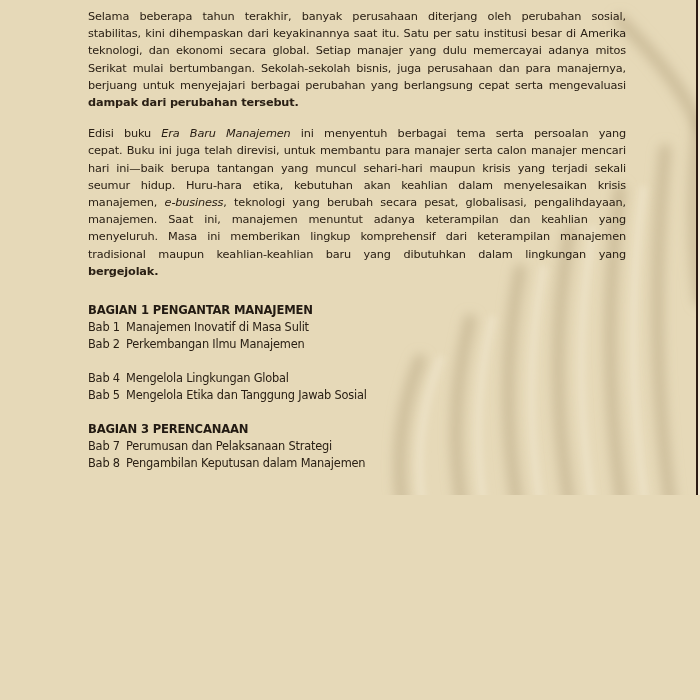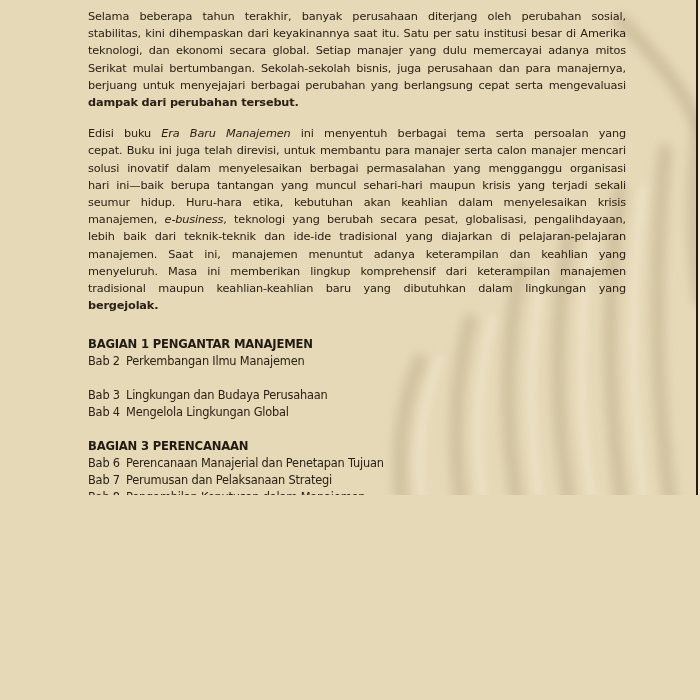--- a/index.html
+++ b/index.html
@@ -147,53 +147,51 @@
         <span class="line">Selama beberapa tahun terakhir, banyak perusahaan diterjang oleh perubahan sosial,</span>
         <span class="line">stabilitas, kini dihempaskan dari keyakinannya saat itu. Satu per satu institusi besar di Amerika</span>
         <span class="line">teknologi, dan ekonomi secara global. Setiap manajer yang dulu memercayai adanya mitos</span>
         <span class="line">Serikat mulai bertumbangan. Sekolah-sekolah bisnis, juga perusahaan dan para manajernya,</span>
         <span class="line">berjuang untuk menyejajari berbagai perubahan yang berlangsung cepat serta mengevaluasi</span>
         <span class="line last">dampak dari perubahan tersebut.</span>
       </p>
     <p class="para" id="para-1">
         <span class="line">Edisi buku <em>Era Baru Manajemen</em> ini menyentuh berbagai tema serta persoalan yang</span>
         <span class="line">cepat. Buku ini juga telah direvisi, untuk membantu para manajer serta calon manajer mencari</span>
-        <span class="line">solusi inovatif dalam menyelesaikan berbagai permasalahan yang mengganggu organisasi</span>
         <span class="line">hari ini—baik berupa tantangan yang muncul sehari-hari maupun krisis yang terjadi sekali</span>
         <span class="line">seumur hidup. Huru-hara etika, kebutuhan akan keahlian dalam menyelesaikan krisis</span>
         <span class="line">manajemen, <em>e-business</em>, teknologi yang berubah secara pesat, globalisasi, pengalihdayaan,</span>
-        <span class="line">lebih baik dari teknik-teknik dan ide-ide tradisional yang diajarkan di pelajaran-pelajaran</span>
         <span class="line">manajemen. Saat ini, manajemen menuntut adanya keterampilan dan keahlian yang</span>
         <span class="line">menyeluruh. Masa ini memberikan lingkup komprehensif dari keterampilan manajemen</span>
         <span class="line">tradisional maupun keahlian-keahlian baru yang dibutuhkan dalam lingkungan yang</span>
         <span class="line last">bergejolak.</span>
       </p>
 
     <div class="toc">
       <div class="section">
         <div class="section-title">BAGIAN 1 PENGANTAR MANAJEMEN</div>
         <div class="chapter">
+          <span class="num">Bab  1</span><span>Manajemen Inovatif di Masa Sulit</span>
+        </div>
+        <div class="chapter">
           <span class="num">Bab  2</span><span>Perkembangan Ilmu Manajemen</span>
         </div>
       </div>
 
       <div class="section">
         <div class="chapter">
-          <span class="num">Bab  3</span><span>Lingkungan dan Budaya Perusahaan</span>
-        </div>
-        <div class="chapter">
           <span class="num">Bab  4</span><span>Mengelola Lingkungan Global</span>
+        </div>
+        <div class="chapter">
+          <span class="num">Bab  5</span><span>Mengelola Etika dan Tanggung Jawab Sosial</span>
         </div>
       </div>
 
       <div class="section">
         <div class="section-title">BAGIAN 3 PERENCANAAN</div>
-        <div class="chapter">
-          <span class="num">Bab  6</span><span>Perencanaan Manajerial dan Penetapan Tujuan</span>
-        </div>
         <div class="chapter">
           <span class="num">Bab  7</span><span>Perumusan dan Pelaksanaan Strategi</span>
         </div>
         <div class="chapter">
           <span class="num">Bab  8</span><span>Pengambilan Keputusan dalam Manajemen</span>
         </div>
       </div>
     </div>
   </div>
 

